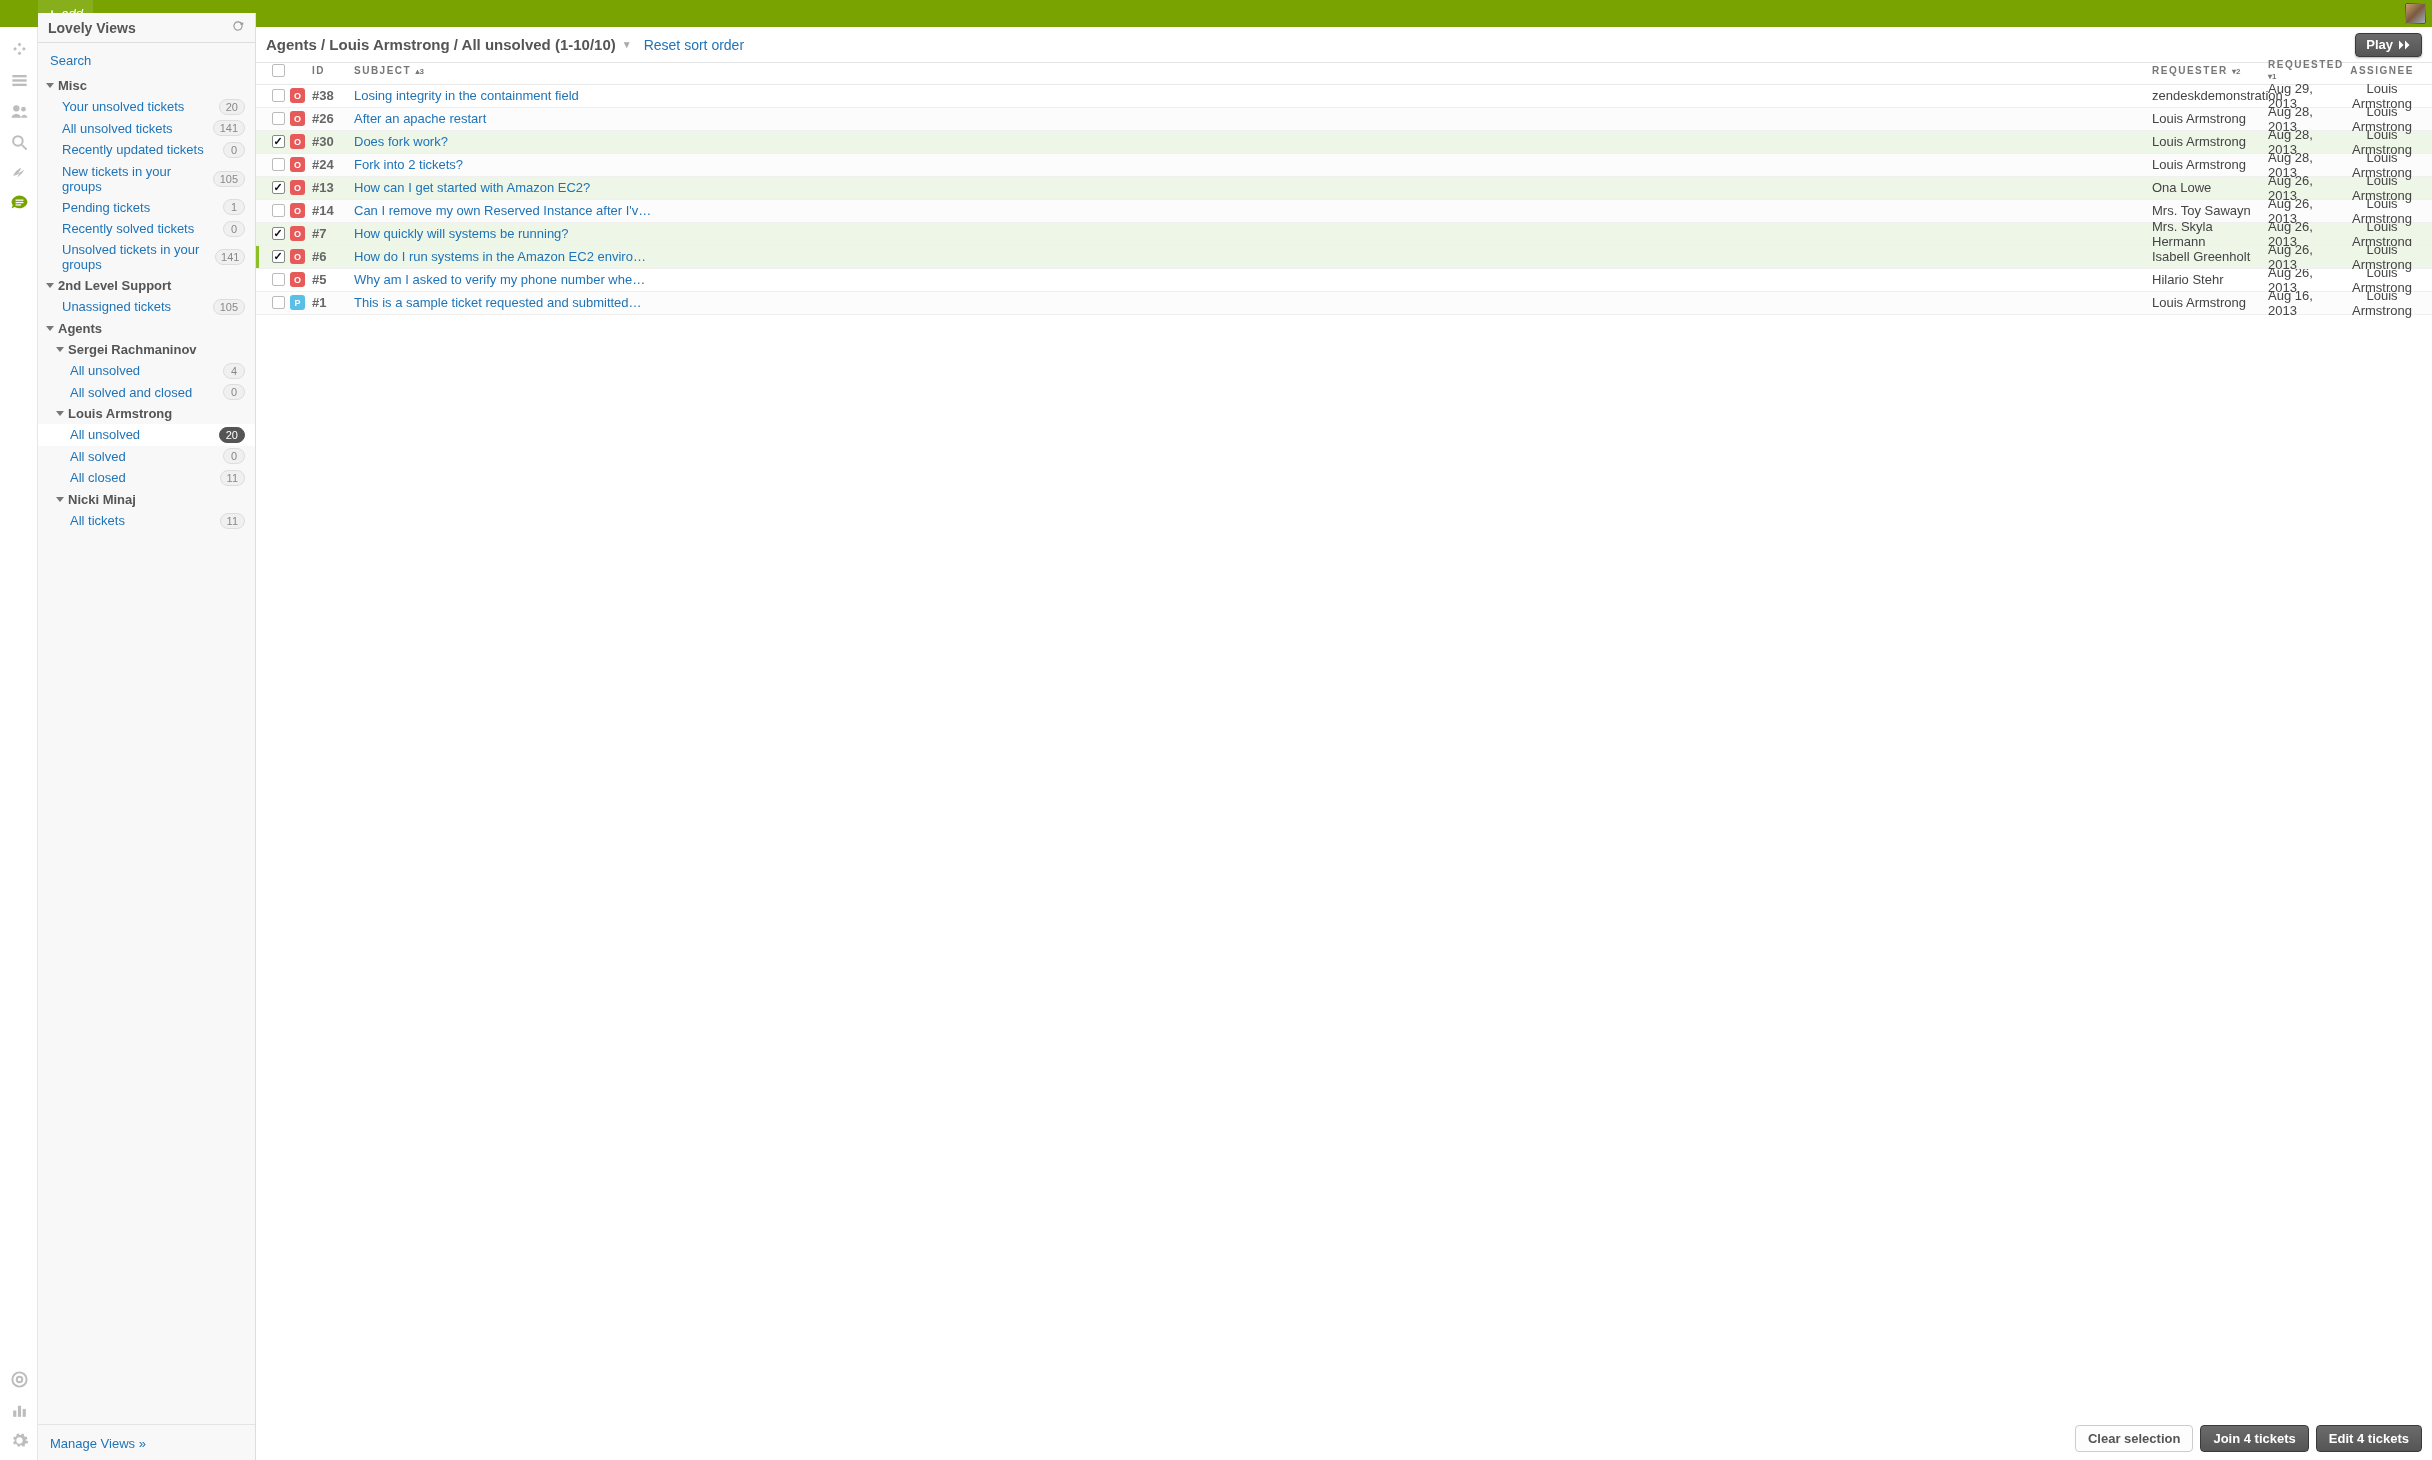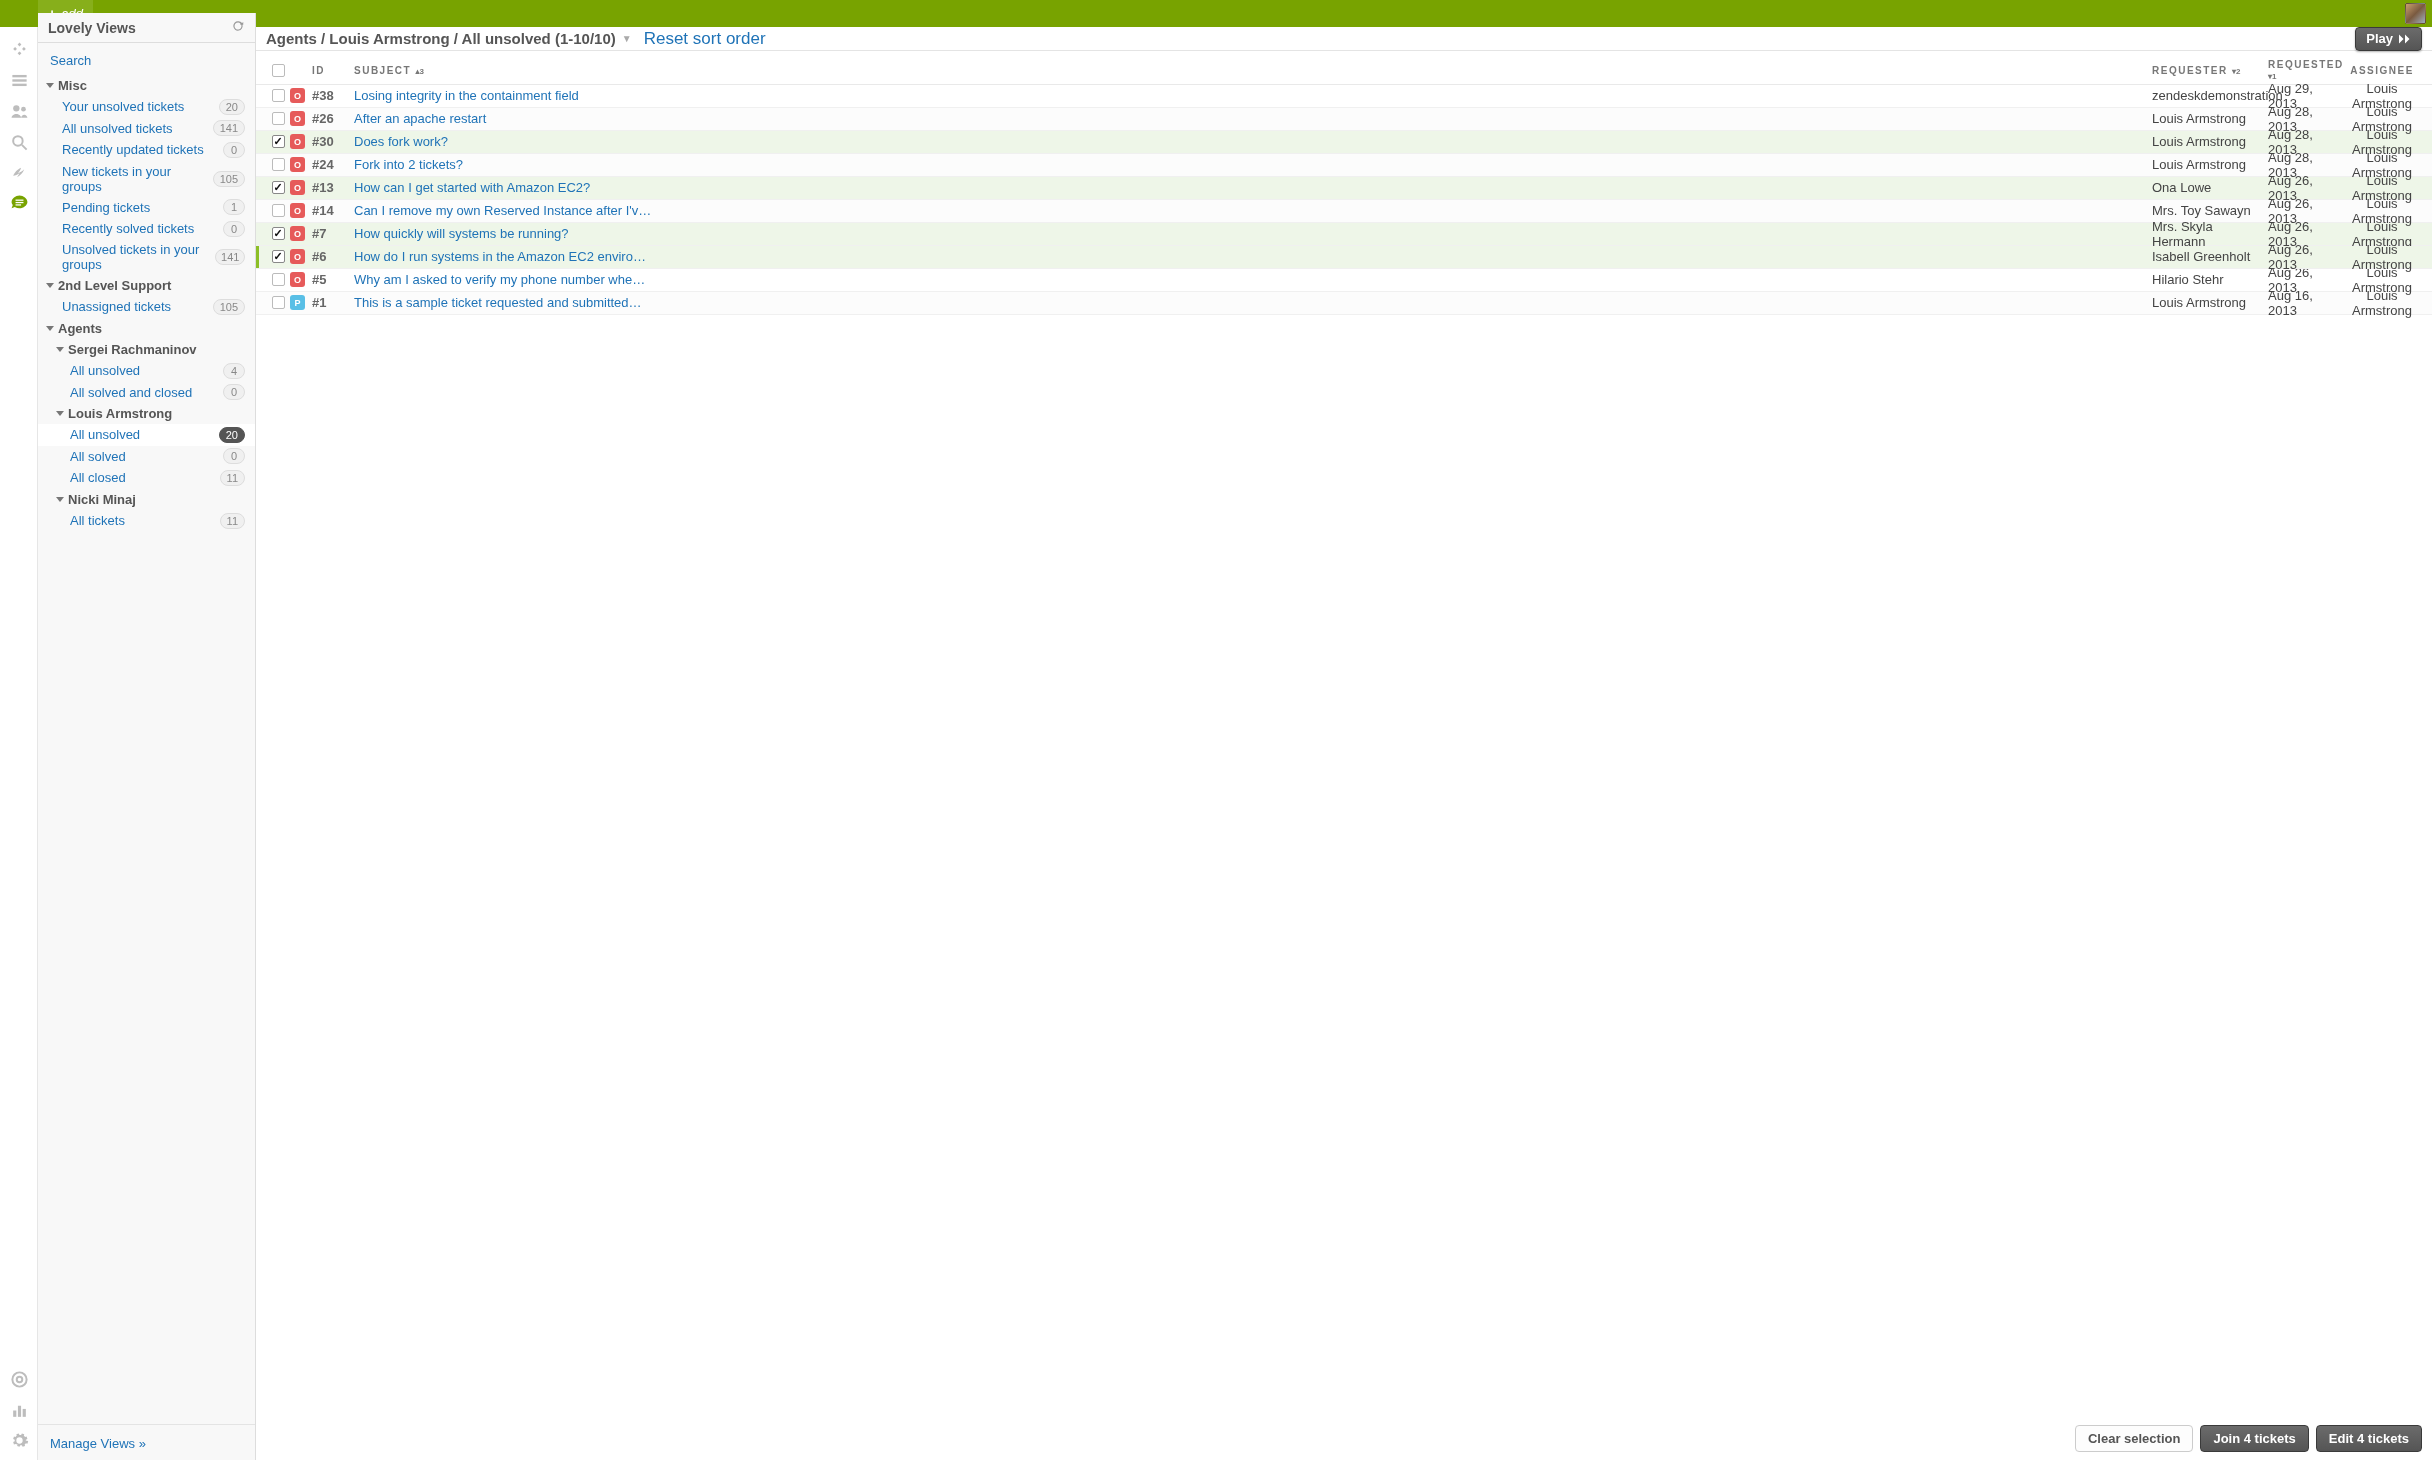--- a/index.html
+++ b/index.html
@@ -33,24 +33,24 @@
 .item.indent2 { padding-left:32px;}
 .item a { color:#1f73b7; text-decoration:none; }
 .count { min-width:22px; height:16px; padding:0 6px; border-radius:9px; background:#f0f0f0; border:1px solid #ddd; color:#888; font-size:11px; display:flex; align-items:center; justify-content:center;}
 .item.current { background:#fff;}
 .item.current .count { background:#555; border-color:#555; color:#fff;}
 .sb-footer { position:absolute; bottom:8px; left:0; right:0; padding:0 12px; border-top:1px solid #e4e4e4; padding-top:9px;}
 .sb-footer a { color:#1f73b7; font-size:13px; text-decoration:none;margin-top:25px;}
 .sb-pad { height:50px;}
 
 .main { position:absolute; top:27px; left:256px; right:0; bottom:0; background:#fff;}
-.main-header { height:24px; display:flex; align-items:center; padding:0 10px; border-bottom:1px solid #e4e4e4; gap:12px;}
+.main-header { height:36px; display:flex; align-items:center; padding:0 10px; border-bottom:1px solid #e4e4e4; gap:12px;}
 .crumbs { font-size:15px; font-weight:bold; color:#555; display:flex; align-items:center; gap:4px;}
 .crumbs .dd { color:#aaa; font-size:10px; margin-left:2px;}
-.resetlink { color:#1f73b7; font-size:17px; text-decoration:none;}
+.resetlink { color:#1f73b7; font-size:14px; text-decoration:none;}
 .header-spacer { flex:1;}
 .playbtn { height:24px; padding:0 10px; background:linear-gradient(#6b6b6b,#555); color:#fff; border:1px solid #3a3a3a; border-radius:4px; font-size:13px; font-weight:bold; display:flex; align-items:center; gap:6px; cursor:pointer; box-shadow:0 1px 2px rgba(0,0,0,.3);justify-content:flex-end;}
 .playbtn svg { width:12px; height:10px; fill:#fff;}
 
 .table { position:absolute; top:30px; left:0; right:0;}
 .thead { height:27.5px; display:flex; align-items:center; border-bottom:1px solid #e9e9e9; padding:0 10px; font-size:10px; letter-spacing:1.5px; color:#888; text-transform:uppercase;}
 .col-cb { width:24px; display:flex; align-items:center; justify-content:center;}
 .col-st { width:22px; }
 .col-id { width:42px; color:#555;}
 .col-sub { flex:1; min-width:0; padding-right:8px;}

